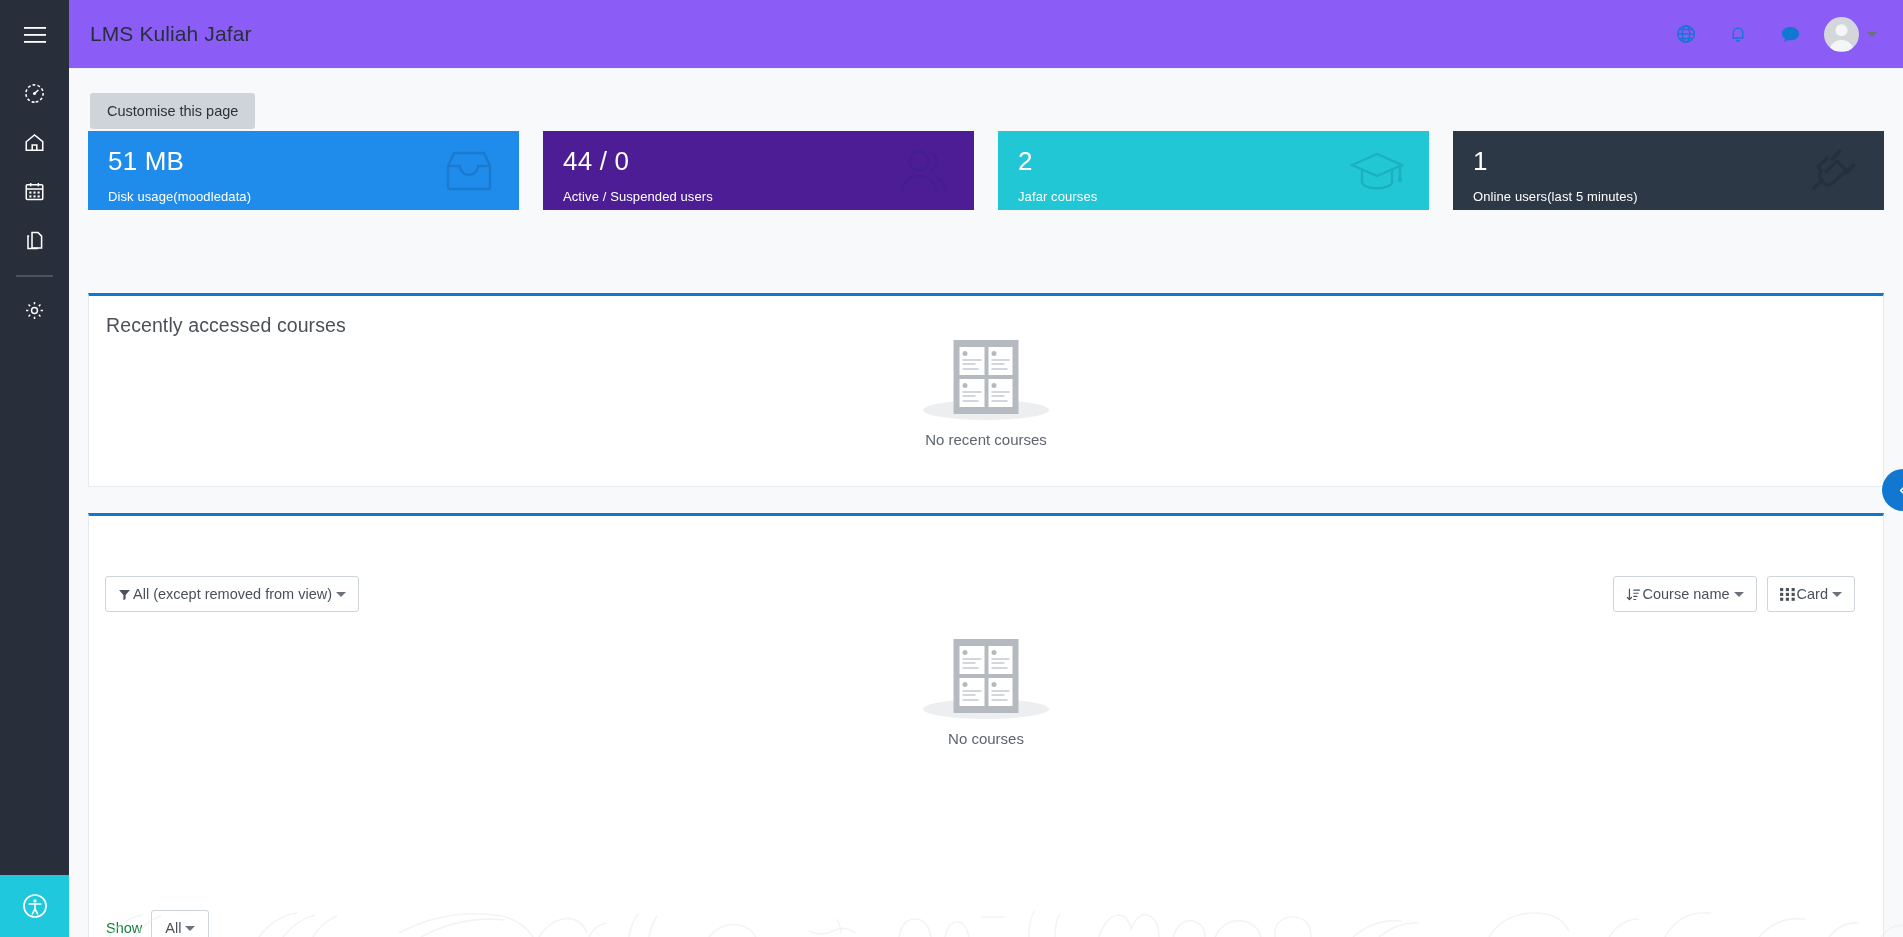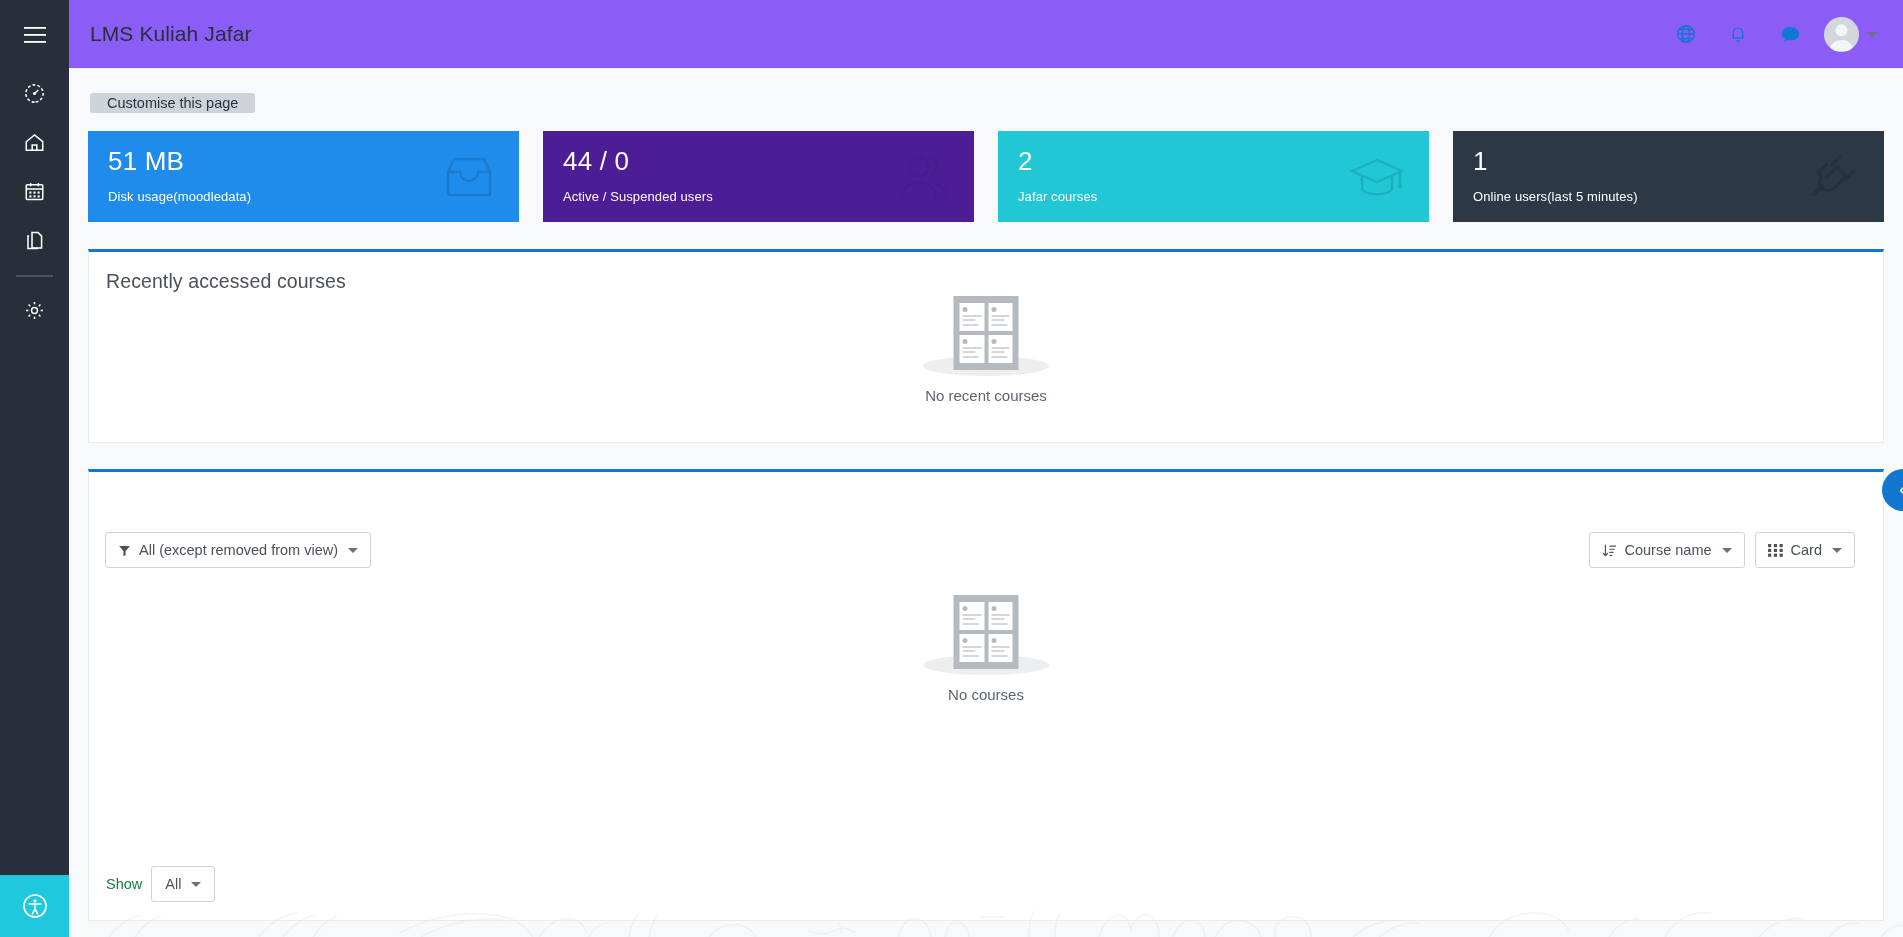--- a/index.html
+++ b/index.html
@@ -81,29 +81,29 @@
     position: absolute; top: 69px; left: 69px;
     width: 1834px; height: 868px;
     background: #f8f9fa;
     overflow: hidden;
   }
 
   #customise-btn {
     position: absolute; left: 21px; top: 24px;
     background: #ced4da; color: #2a333c;
     border: none; border-radius: 3px;
-    padding: 2px 17px; font-size: 14.5px;
+    padding: 10px 17px; font-size: 14.5px;
     font-family: "Liberation Sans", sans-serif;
     cursor: pointer;
   }
 
   
   #stat-cards {
     position: absolute; left: 19px; top: 62px;
-    width: 1796px; height: 91px;
+    width: 1796px; height: 79px;
     display: flex; gap: 24px;
   }
   .stat-card {
     flex: 1; position: relative; overflow: hidden;
     padding: 14px 20px 0 20px; color: #ffffff;
   }
   .stat-value { font-size: 26px; font-weight: 400; letter-spacing: .2px; line-height: 1.25; }
   .stat-label { font-size: 13px; margin-top: 11px; letter-spacing: .1px; }
   .stat-icon {
     position: absolute; right: 24px; top: 50%;
@@ -112,20 +112,21 @@
   }
   .stat-icon svg { display: block; }
 
   
   .block {
     position: absolute; left: 19px;
     width: 1796px;
     background: #ffffff;
     border: 1px solid #e8eaed;
     border-top: 3px solid #1177d1;
+    margin-top: 44px;
   }
   .block-title {
     font-size: 19.5px; color: #4a5159; font-weight: 400;
     padding: 18px 0 0 17px; letter-spacing: .1px;
   }
 
   #recent-block { top: 180px; height: 194px; }
   #overview-block { top: 400px; height: 452px; }
 
   
@@ -149,21 +150,21 @@
   }
   .illus-mini { background: #ffffff; padding: 4px 3px; position: relative; }
   .illus-dot { width: 5px; height: 5px; border-radius: 50%; background: #b5bac1; }
   .illus-line { height: 2px; background: #d3d7db; margin-top: 2.5px; }
   .illus-line.w1 { width: 100%; }
   .illus-line.w2 { width: 72%; }
   .illus-line.w3 { width: 88%; }
 
   
   .ctl {
-    display: inline-flex; align-items: center; gap: 8px;
+    display: inline-flex; align-items: center; gap: 2px;
     border: 1px solid #ced4da; border-radius: 3px;
     background: #ffffff; color: #4a5159;
     padding: 9px 12px; font-size: 14.5px; cursor: pointer;
     font-family: "Liberation Sans", sans-serif;
   }
   .ctl .caret { margin-left: 2px; color: #6a737c; }
   #filter-ctl { position: absolute; left: 16px; top: 60px; }
   #right-ctls { position: absolute; right: 28px; top: 60px; display: flex; gap: 10px; }
 
   #show-row {

